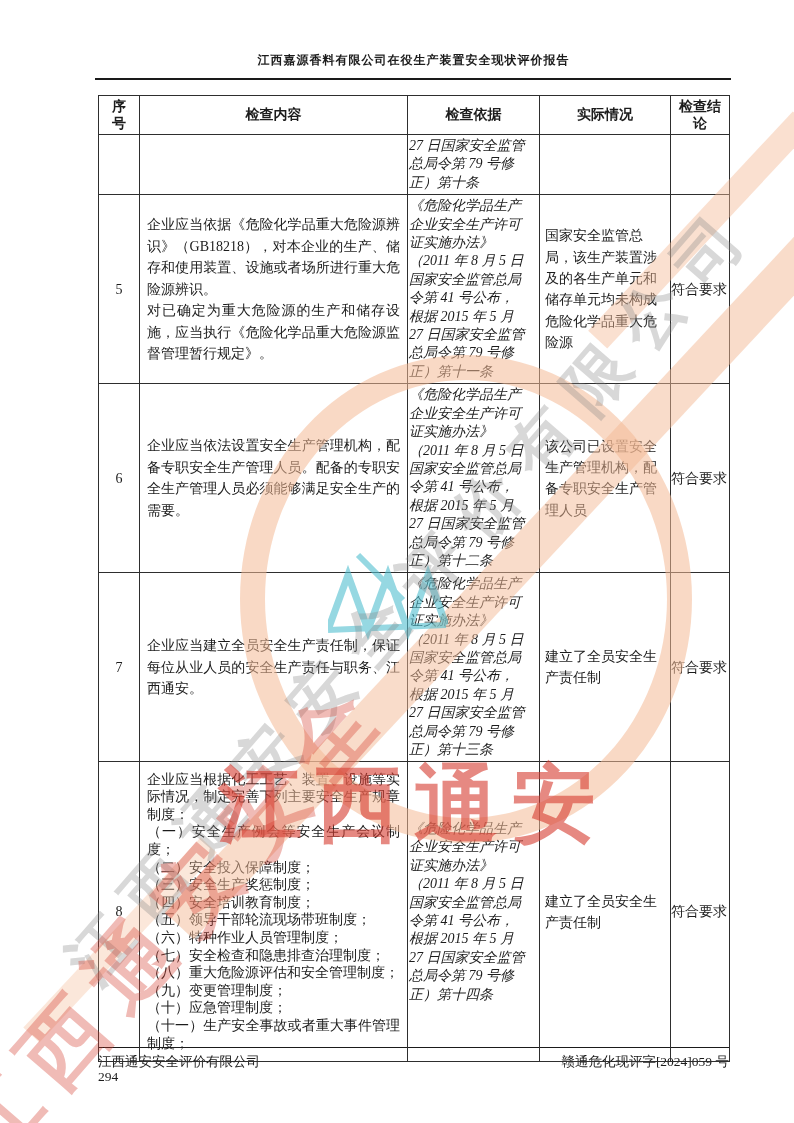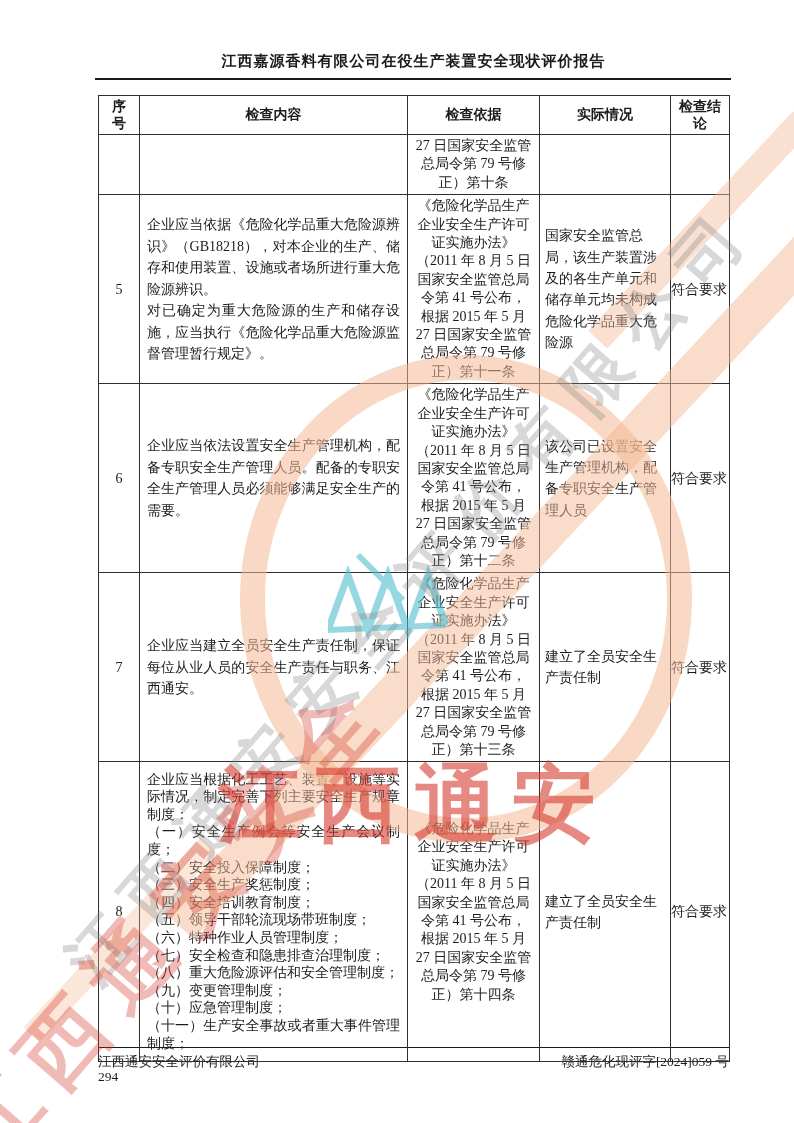--- a/index.html
+++ b/index.html
@@ -9,21 +9,21 @@
     width: 794px; height: 1123px;
     background: #ffffff;
     overflow: hidden;
     font-family: "Liberation Serif", "DejaVu Serif", serif;
     color: #1c1c1c;
   }
   .doc-title {
     position: absolute;
     left: 98px; top: 52px; width: 631px;
     text-align: center;
-    font-size: 15px;
+    font-size: 12px;
     font-weight: bold;
     letter-spacing: 1px;
   }
   .title-rule {
     position: absolute;
     left: 95px; top: 78px; width: 636px;
     border-bottom: 2px solid #1a1a1a;
   }
   .checklist {
     position: absolute;
@@ -48,21 +48,21 @@
     padding: 1px 2px;
   }
   .col-w-no { width: 41px; }
   .col-w-content { width: 268px; }
   .col-w-basis { width: 132px; }
   .col-w-actual { width: 131px; }
   .col-w-conclusion { width: 59px; }
 
   td.col-no { text-align: center; line-height: 21.5px; }
   td.col-content { text-align: justify; padding: 2px 7px; line-height: 21.5px; margin-left: 20px; }
-  td.col-basis { text-align: center; padding: 2px 1px; line-height: 18.4px; }
+  td.col-basis { text-align: left; padding: 2px 1px; line-height: 18.4px; font-style: italic; }
   td.col-actual { text-align: left; padding: 2px 5px; line-height: 21.3px; }
   td.col-conclusion { text-align: left; line-height: 21.5px; }
 
   .checklist tbody tr:nth-child(1) { height: 55px; }
   .checklist tbody tr:nth-child(2) { height: 183px; }
   .checklist tbody tr:nth-child(3) { height: 186px; }
   .checklist tbody tr:nth-child(4) { height: 182px; }
   .checklist tbody tr:nth-child(5) { height: 300px; }
   .checklist tbody tr:nth-child(5) td.col-content { line-height: 17.6px; padding-top: 1px; }
 

